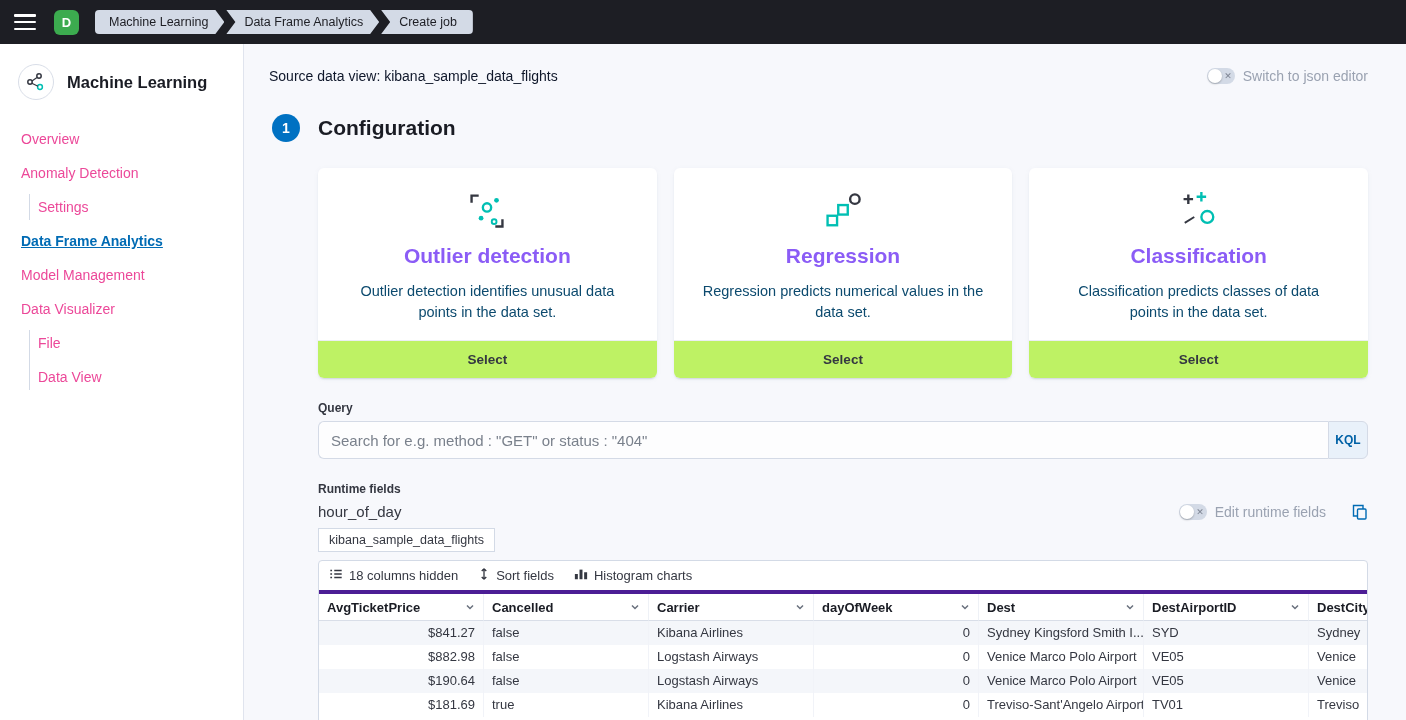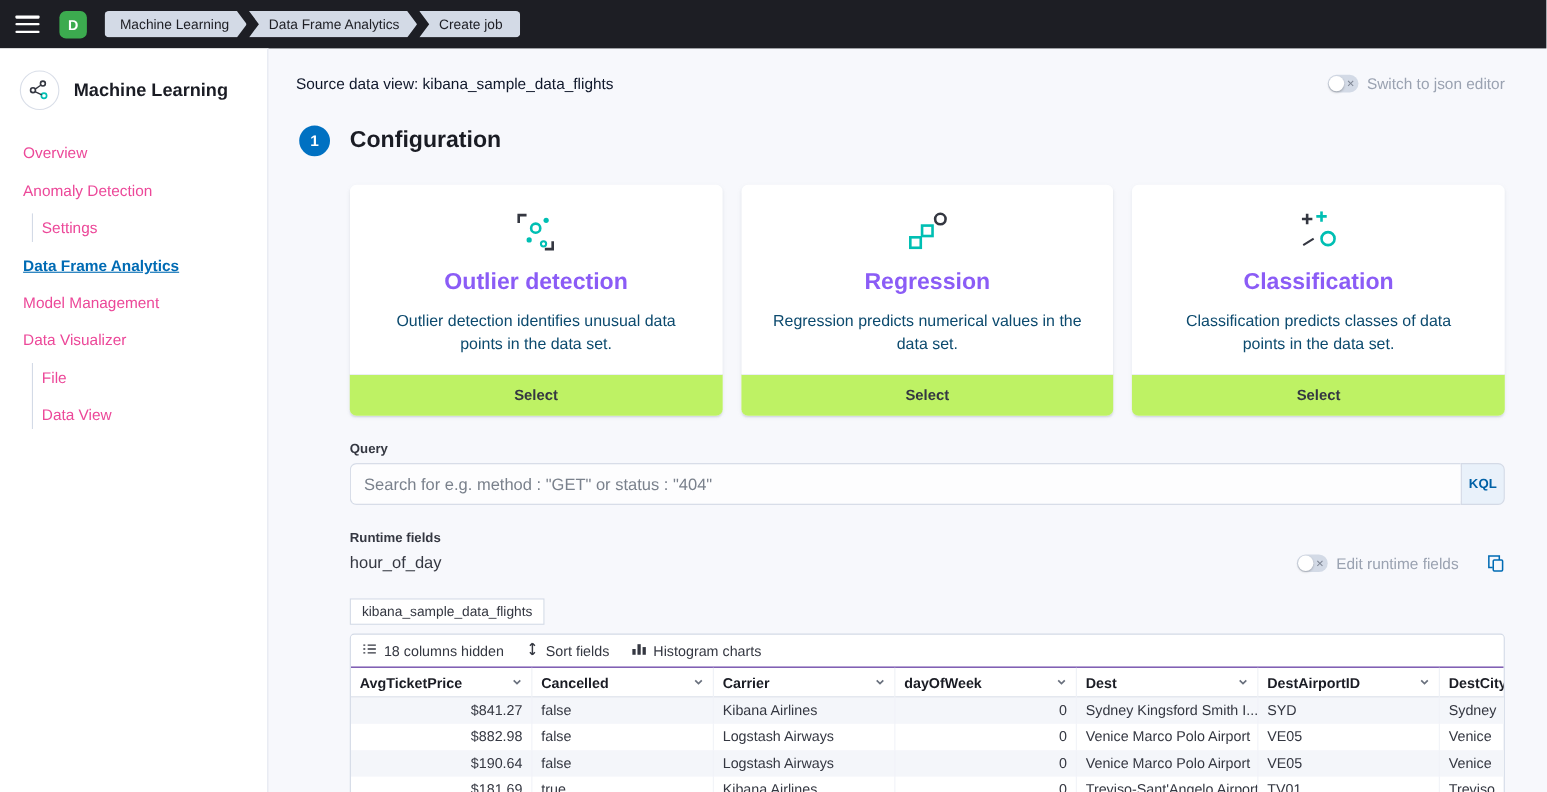--- a/index.html
+++ b/index.html
@@ -65,25 +65,25 @@
     padding:0 12px; font-size:15px; color:#343741; font-family:inherit; outline:none; }
   .query-input::placeholder { color:#7a818c; }
   .kql-btn { width:40px; background:#e9f1fa; border:1px solid #d4dae6; border-radius:0 6px 6px 0; color:#0061a6;
     font-size:12px; font-weight:700; display:flex; align-items:center; justify-content:center; cursor:pointer; }
 
   .runtime-row { display:flex; justify-content:space-between; align-items:center; margin-top:7px; }
   .runtime-name { font-size:15px; color:#343741; }
   .runtime-right { display:flex; align-items:center; gap:8px; }
   .copy-btn { margin-left:18px; background:none; border:none; cursor:pointer; display:flex; }
 
-  .index-chip { display:inline-block; margin-top:24px; padding:4px 10px; font-size:12.5px; color:#343741;
+  .index-chip { display:inline-block; margin-top:8px; padding:4px 10px; font-size:12.5px; color:#343741;
     border:1px solid #d3dae6; border-radius:0; background:#fff; }
 
   .grid { margin-top:8px; border:1px solid #d3dae6; background:#fff; border-radius:4px 4px 0 0; height:179px; overflow:hidden; }
-  .grid-toolbar { display:flex; align-items:center; gap:20px; padding:6px 10px; border-bottom:1px solid #4c1d95; }
+  .grid-toolbar { display:flex; align-items:center; gap:20px; padding:6px 10px; border-bottom:4px solid #4c1d95; }
   .tool-btn { display:flex; align-items:center; gap:6px; font-size:13px; color:#343741; background:none; border:none;
     cursor:pointer; font-family:inherit; }
   .grid-table { width:1155px; }
   .grid-hrow, .grid-row { display:grid; grid-template-columns:repeat(7,165px); }
   .hcell { display:flex; align-items:center; justify-content:space-between; height:27px; padding:0 8px;
     font-size:13px; font-weight:700; color:#1a1c24; border-right:1px solid #eef1f6; border-bottom:1px solid #d9dee8; }
   .rcell { height:24px; line-height:24px; padding:0 8px; font-size:13px; color:#343741; border-right:1px solid #f1f3f8;
     white-space:nowrap; overflow:hidden; }
   .grid-row:nth-child(even) { background:#f4f6fa; }
   .num { text-align:right; }

